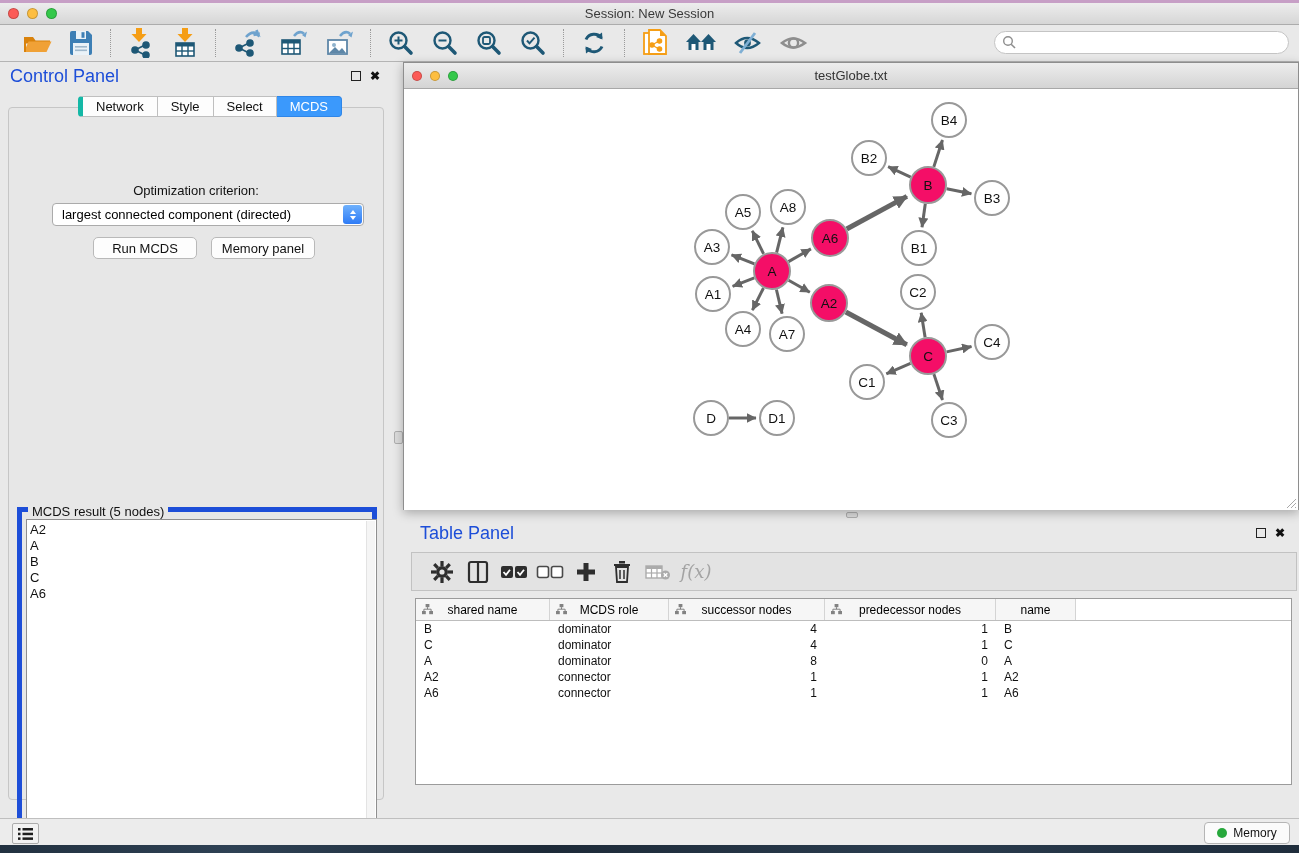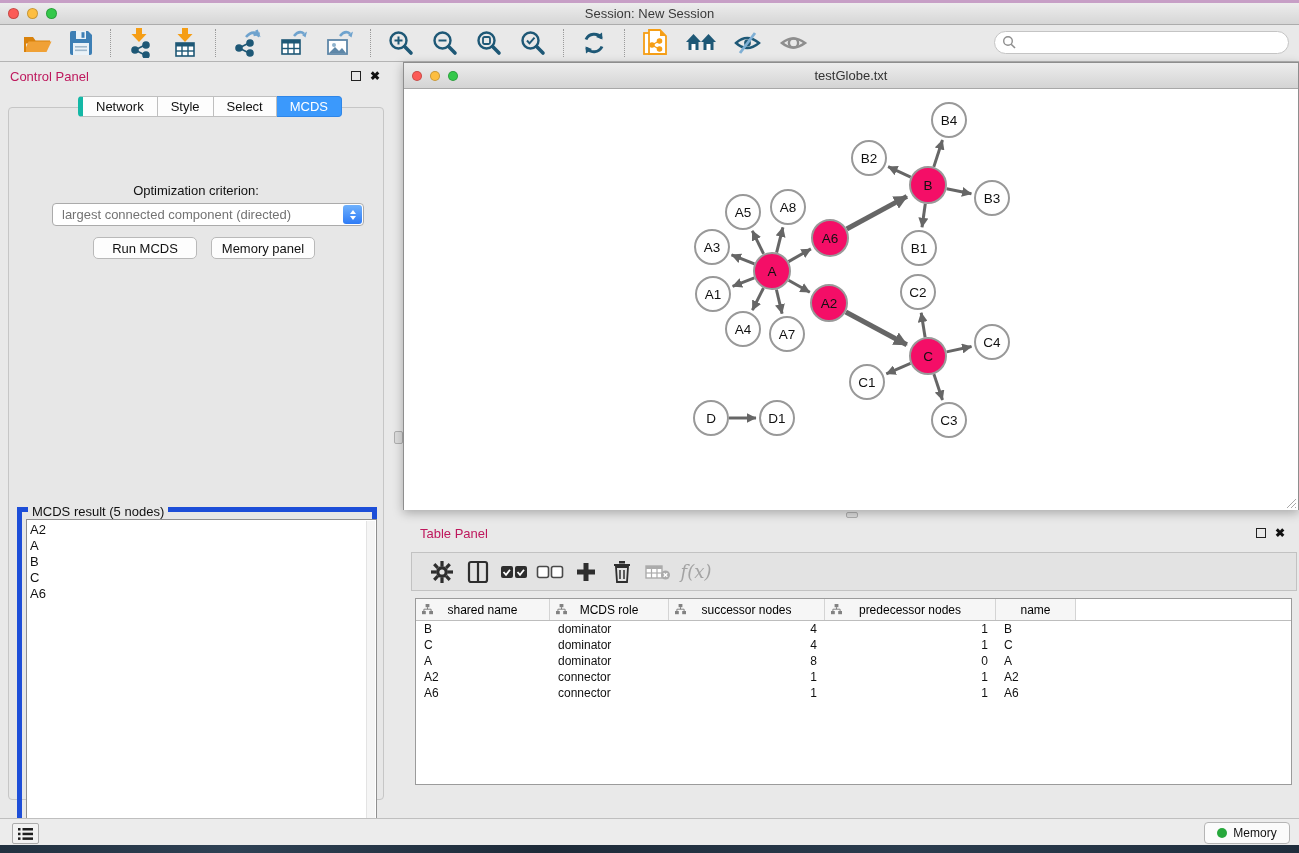--- a/index.html
+++ b/index.html
@@ -27,35 +27,35 @@
     border-bottom:1px solid #B4B4B4; display:flex; align-items:center; padding-left:14px; }
   .tbtn { height:32px; display:flex; align-items:center; justify-content:center; padding:0 8px; cursor:default; }
   .tsep { width:1px; height:28px; border-left:1px dotted #9a9a9a; margin:0 8px; }
   #search-wrap { position:absolute; right:10px; top:31px; width:295px; height:23px; background:#fff;
     border:1px solid #C4C4C4; border-radius:12px; display:flex; align-items:center; padding-left:7px; }
   #search-wrap input { border:none; outline:none; flex:1; height:18px; font-size:12px; background:transparent; }
 
   
   #control-panel { left:0; top:62px; width:390px; height:756px; }
   .panel-header { height:28px; display:flex; align-items:center; padding:0 10px; }
-  .panel-header .ptitle { font-size:13px; color:#be185d; }
+  .panel-header .ptitle { font-size:18px; color:#1d4ed8; }
   .panel-icons { margin-left:auto; display:flex; gap:9px; align-items:center; }
   .float-icon { width:10px; height:10px; border:1.5px solid #222; display:inline-block; }
   .close-icon { font-size:12px; color:#111; font-weight:bold; line-height:10px; }
   #cp-pane { position:absolute; left:8px; top:45px; width:376px; height:693px;
     background:#E7E7E7; border:1px solid #C6C6C6; border-radius:4px; }
   #cp-tabs { position:absolute; left:78px; top:34px; display:flex; z-index:3; }
   .cp-tab { height:21px; padding:0 13px; font-size:13px; display:flex; align-items:center;
     background:#FDFDFD; border:1px solid #BFBFBF; border-left:none; color:#111; }
   .cp-tab:first-child { border-left:5px solid #14b8a6; border-radius:4px 0 0 4px; }
   .cp-tab:last-child { border-radius:0 4px 4px 0; }
   .cp-tab.active { background:#3B99FC; border-color:#2F86E8; color:#fff; }
   #opt-label { position:absolute; left:0; top:75px; width:100%; text-align:center; font-size:13px; color:#111; }
   #criterion-select { position:absolute; left:43px; top:95px; width:312px; height:23px; background:#fff;
-    border:1px solid #ABABAB; border-radius:4px; display:flex; align-items:center; font-size:13px; color:#737373;
+    border:1px solid #ABABAB; border-radius:4px; display:flex; align-items:center; font-size:13px; color:#000000;
     padding-left:9px; }
   #criterion-stepper { position:absolute; right:1px; top:1px; width:19px; height:19px; border-radius:3px;
     background:linear-gradient(#6FB1FC,#2E7BF6); display:flex; flex-direction:column; align-items:center; justify-content:center; gap:2px; }
   .chev { width:0; height:0; border-left:3.5px solid transparent; border-right:3.5px solid transparent; }
   .chev.up { border-bottom:4px solid #fff; } .chev.down { border-top:4px solid #fff; }
   .cp-btn { position:absolute; top:129px; height:22px; background:#FDFDFD; border:1px solid #B9B9B9;
     border-radius:5px; font-size:13px; color:#111; display:flex; align-items:center; justify-content:center; }
   #run-mcds-btn { left:84px; width:104px; }
   #close-panel-btn { left:202px; width:104px; }
   #mcds-fieldset { position:absolute; left:8px; top:399px; width:360px; height:332px; border:5px solid #1d4ed8; }

